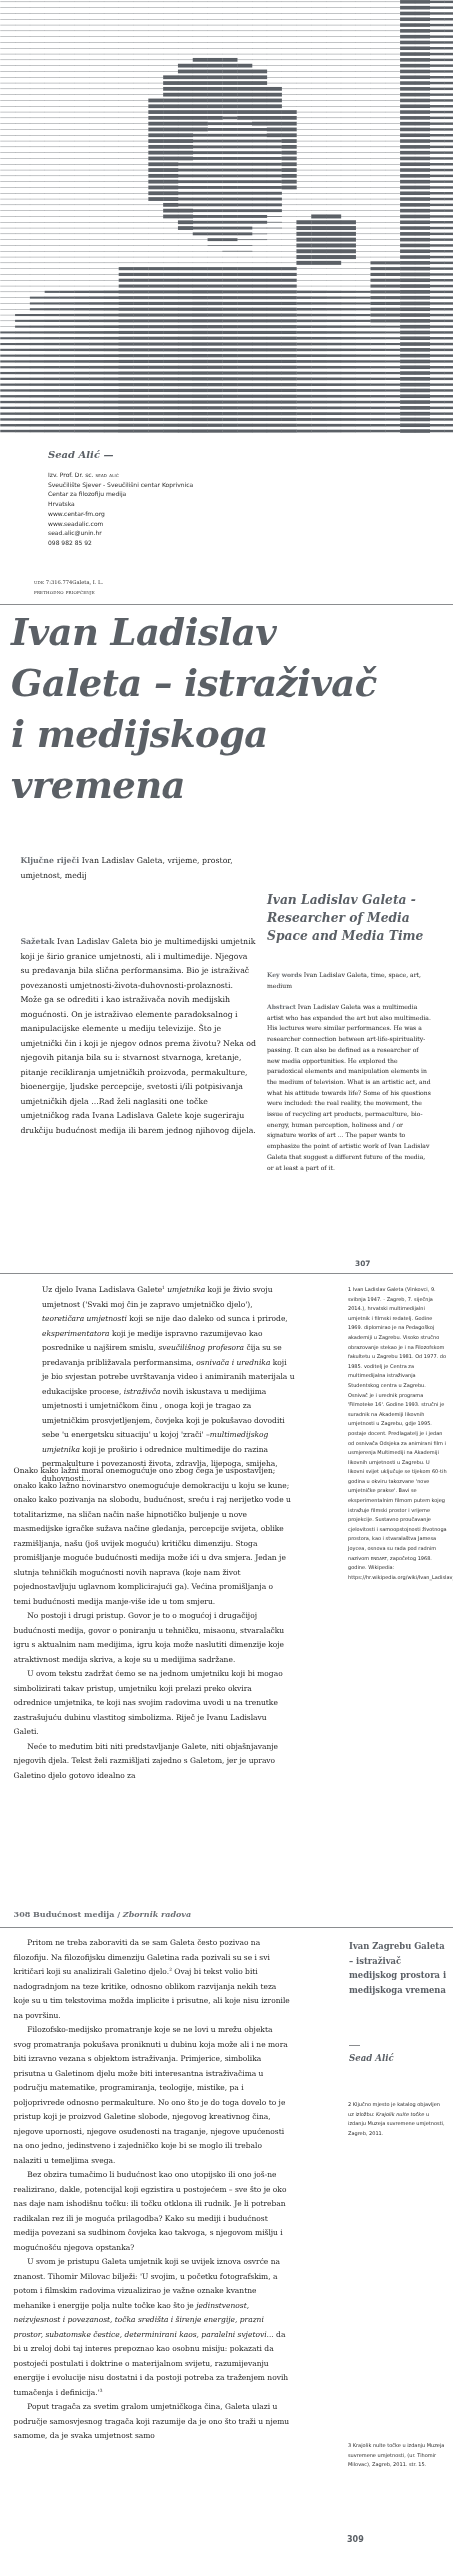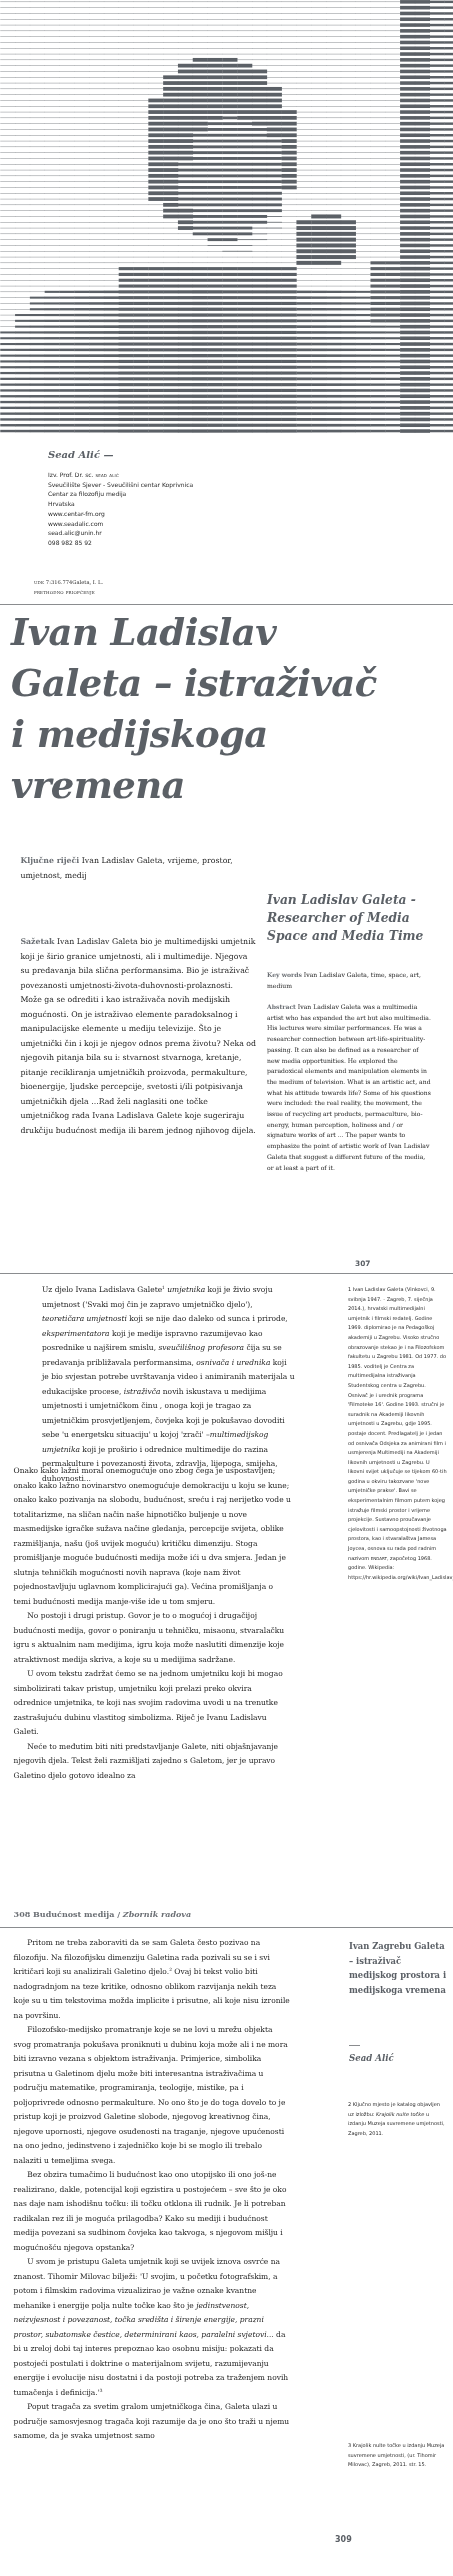--- a/index.html
+++ b/index.html
@@ -2464,14 +2464,14 @@
 
 <div class="abs side-title">Ivan Zagrebu Galeta – istraživač medijskog prostora i medijskoga vremena</div>
 <div class="abs side-dash"></div>
 <div class="abs side-author">Sead Alić</div>
 
 <div class="abs fn" style="top:2100px;">
   <span>2 Ključno mjesto je katalog objavljen uz izložbu: </span><i>Krajolik nulte točke</i><span> u izdanju Muzeja suvremene umjetnosti, Zagreb, 2011.</span>
 </div>
 <div class="abs fn" style="top:2441px;">3 Krajolik nulte točke u izdanju Muzeja suvremene umjetnosti, (ur. Tihomir Milovac), Zagreb, 2011. str. 15.</div>
 
-<div class="abs pageno" style="left:335px;top:2535px;font-size:8px;">309</div>
+<div class="abs pageno" style="left:347px;top:2535px;font-size:8px;">309</div>
 
 
 </body></html>

